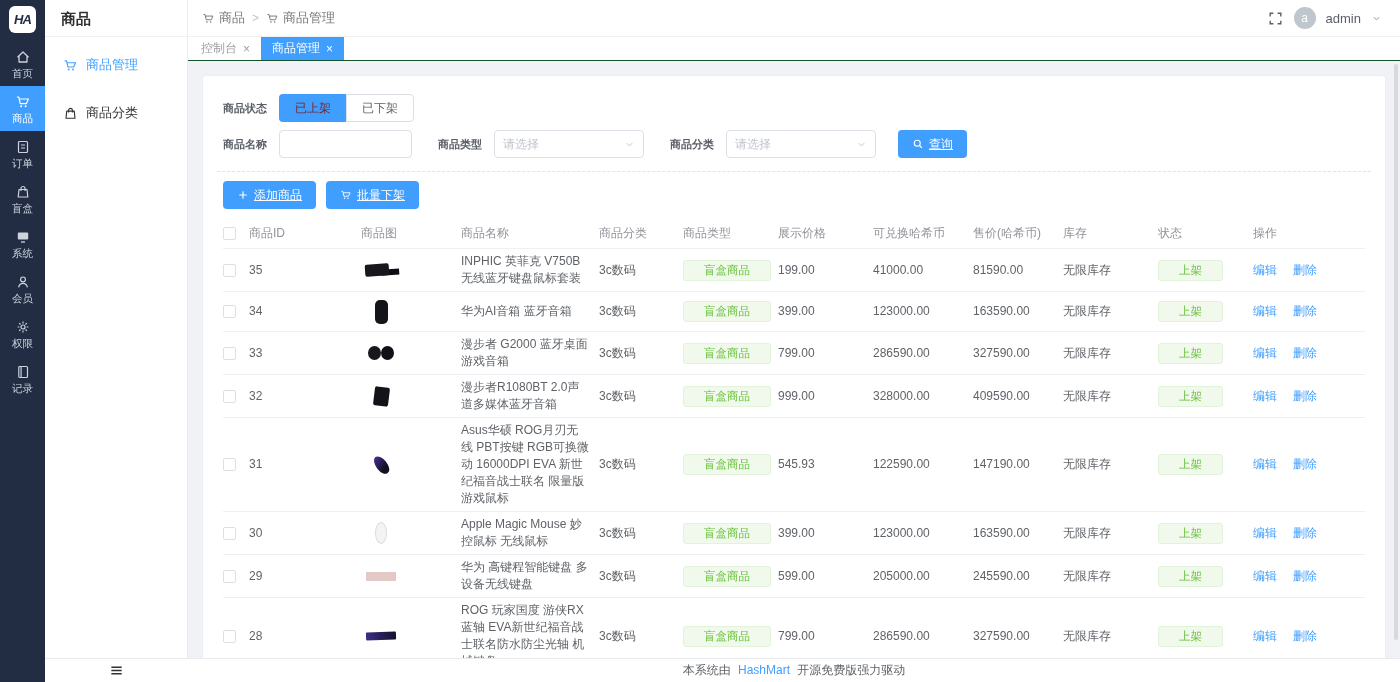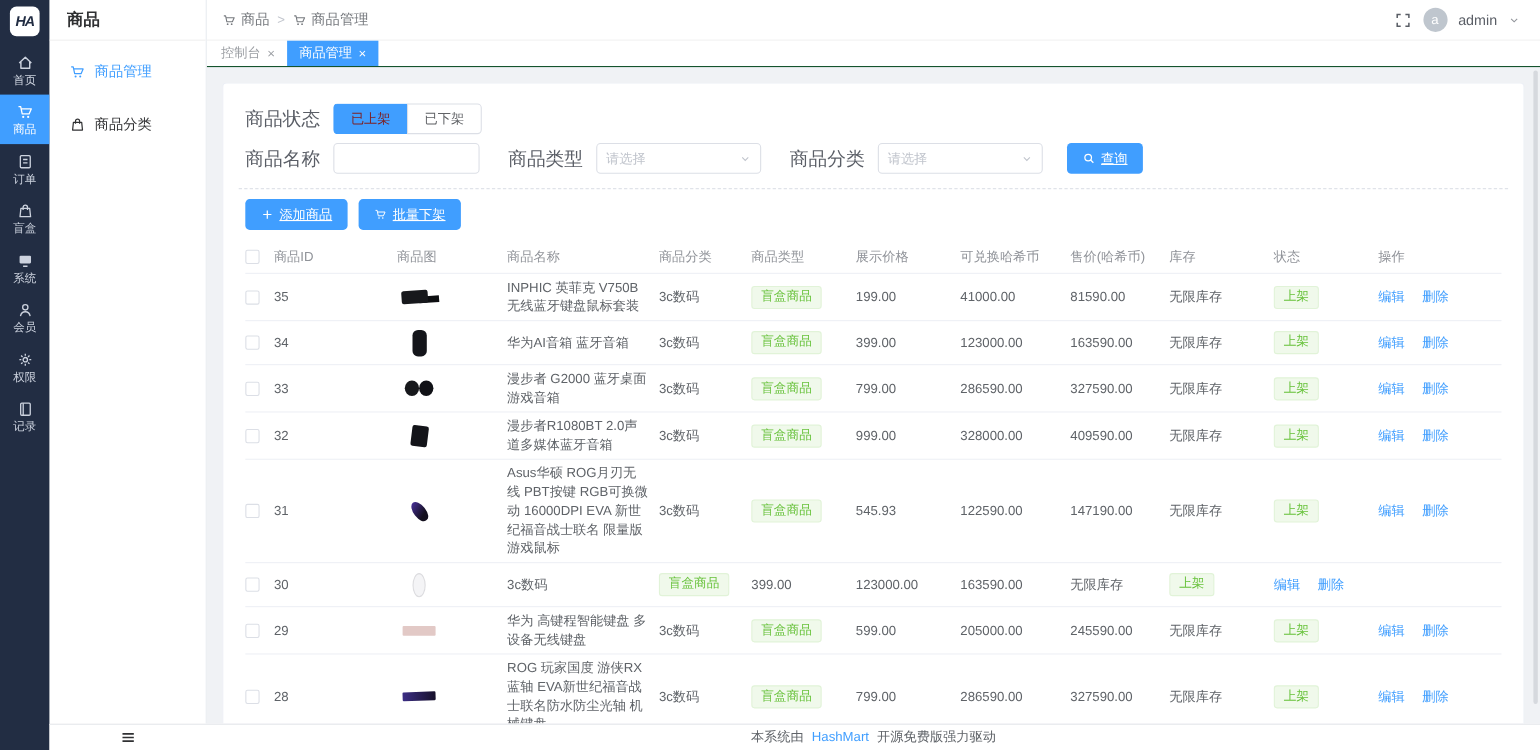--- a/index.html
+++ b/index.html
@@ -56,21 +56,21 @@
     color:#9b9ea3; cursor:pointer; }
   .tag-tab .x { font-size:12px; line-height:1; }
   .tag-tab.active { background:#409eff; color:#fff; }
 
   
   .content { flex:1; padding:14px 14px 0; overflow:hidden; }
   .card { background:#fff; border-radius:4px 4px 0 0; border:1px solid #ebeef5; border-bottom:none;
     height:100%; padding:10px 20px 0; overflow:hidden; }
 
   .form-row { display:flex; align-items:center; margin-top:8px; height:28px; }
-  .f-label { font-size:17px; color:#5a5e66; margin-right:12px; }
+  .f-label { font-size:11px; color:#5a5e66; margin-right:12px;font-weight:bold; }
   .radio-group { display:flex; }
   .radio-btn { height:28px; padding:0 15px; font-size:12px; display:flex; align-items:center;
     border:1px solid #dcdfe6; background:#fff; color:#606266; cursor:pointer; }
   .radio-btn:first-child { border-radius:4px 0 0 4px; border-right:none; }
   .radio-btn:last-child { border-radius:0 4px 4px 0; }
   .radio-btn.active { background:#409eff; border-color:#409eff; color:#7f1d1d; }
 
   .text-input { width:133px; height:28px; border:1px solid #dcdfe6; border-radius:4px;
     font-size:12px; padding:0 8px; color:#606266; background:#fff; outline:none; }
   .select { width:150px; height:28px; border:1px solid #dcdfe6; border-radius:4px; background:#fff;
@@ -94,21 +94,21 @@
     grid-template-columns:26px 112px 100px 138px 84px 95px 95px 100px 90px 95px 95px 1fr;
     align-items:center; border-bottom:1px solid #eef0f5; color:#5f6368; }
   .thead { color:#909399; height:31px; }
   .tcell { padding:4px 10px 4px 0; line-height:17px; }
   .trow:not(.thead) { min-height:40px; }
   .cb { width:13px; height:13px; border:1px solid #dcdfe6; border-radius:2px; background:#fff; cursor:pointer; }
   .cell-center { display:flex; align-items:center; }
   .ops { display:flex; gap:16px; }
   .link { color:#409eff; cursor:pointer; }
   .badge { display:inline-block; background:#f0f9eb; border:1px solid #e1f3d8; color:#67c23a;
-    border-radius:3px; font-size:11.5px; line-height:19px; padding:0 8px; white-space:nowrap; }
+    border-radius:3px; font-size:11.5px; line-height:19px; padding:0 20px; white-space:nowrap; }
 
   
   .pimg { width:40px; height:30px; position:relative; display:flex; align-items:center; justify-content:center; }
   .pimg i { display:block; }
   .pimg-keyboard-mouse-combo i { width:24px; height:12px; background:#17181c; border-radius:2px;
      transform:rotate(-4deg); box-shadow:13px 3px 0 -3px #0d0e11; margin-right:8px; }
   .pimg-smart-speaker i { width:13px; height:24px; background:#14151a; border-radius:5px; }
   .pimg-dual-speakers i { width:13px; height:14px; background:#17181c; border-radius:50%;
      box-shadow:13px 0 0 0 #101116; margin-right:13px; }
   .pimg-bookshelf-speaker i { width:15px; height:19px; background:#131419; border-radius:2px; transform:rotate(7deg); }
@@ -459,20 +459,21 @@
   <div class="trow">
     <span class="cell-center">
                     <span class="cb"></span>
                   </span>
     <span class="tcell">30</span>
     <span class="tcell">
                     <span class="pimg pimg-magic-mouse">
                       <i></i>
                     </span>
                   </span>
+    <span class="tcell">Apple Magic Mouse 妙控鼠标 无线鼠标</span>
     <span class="tcell">3c数码</span>
     <span class="tcell"><span class="badge">盲盒商品</span></span>
     <span class="tcell">399.00</span>
     <span class="tcell">123000.00</span>
     <span class="tcell">163590.00</span>
     <span class="tcell">无限库存</span>
     <span class="tcell"><span class="badge">上架</span></span>
     <span class="tcell ops">
       <span class="link">编辑</span>
       <span class="link">删除</span>

